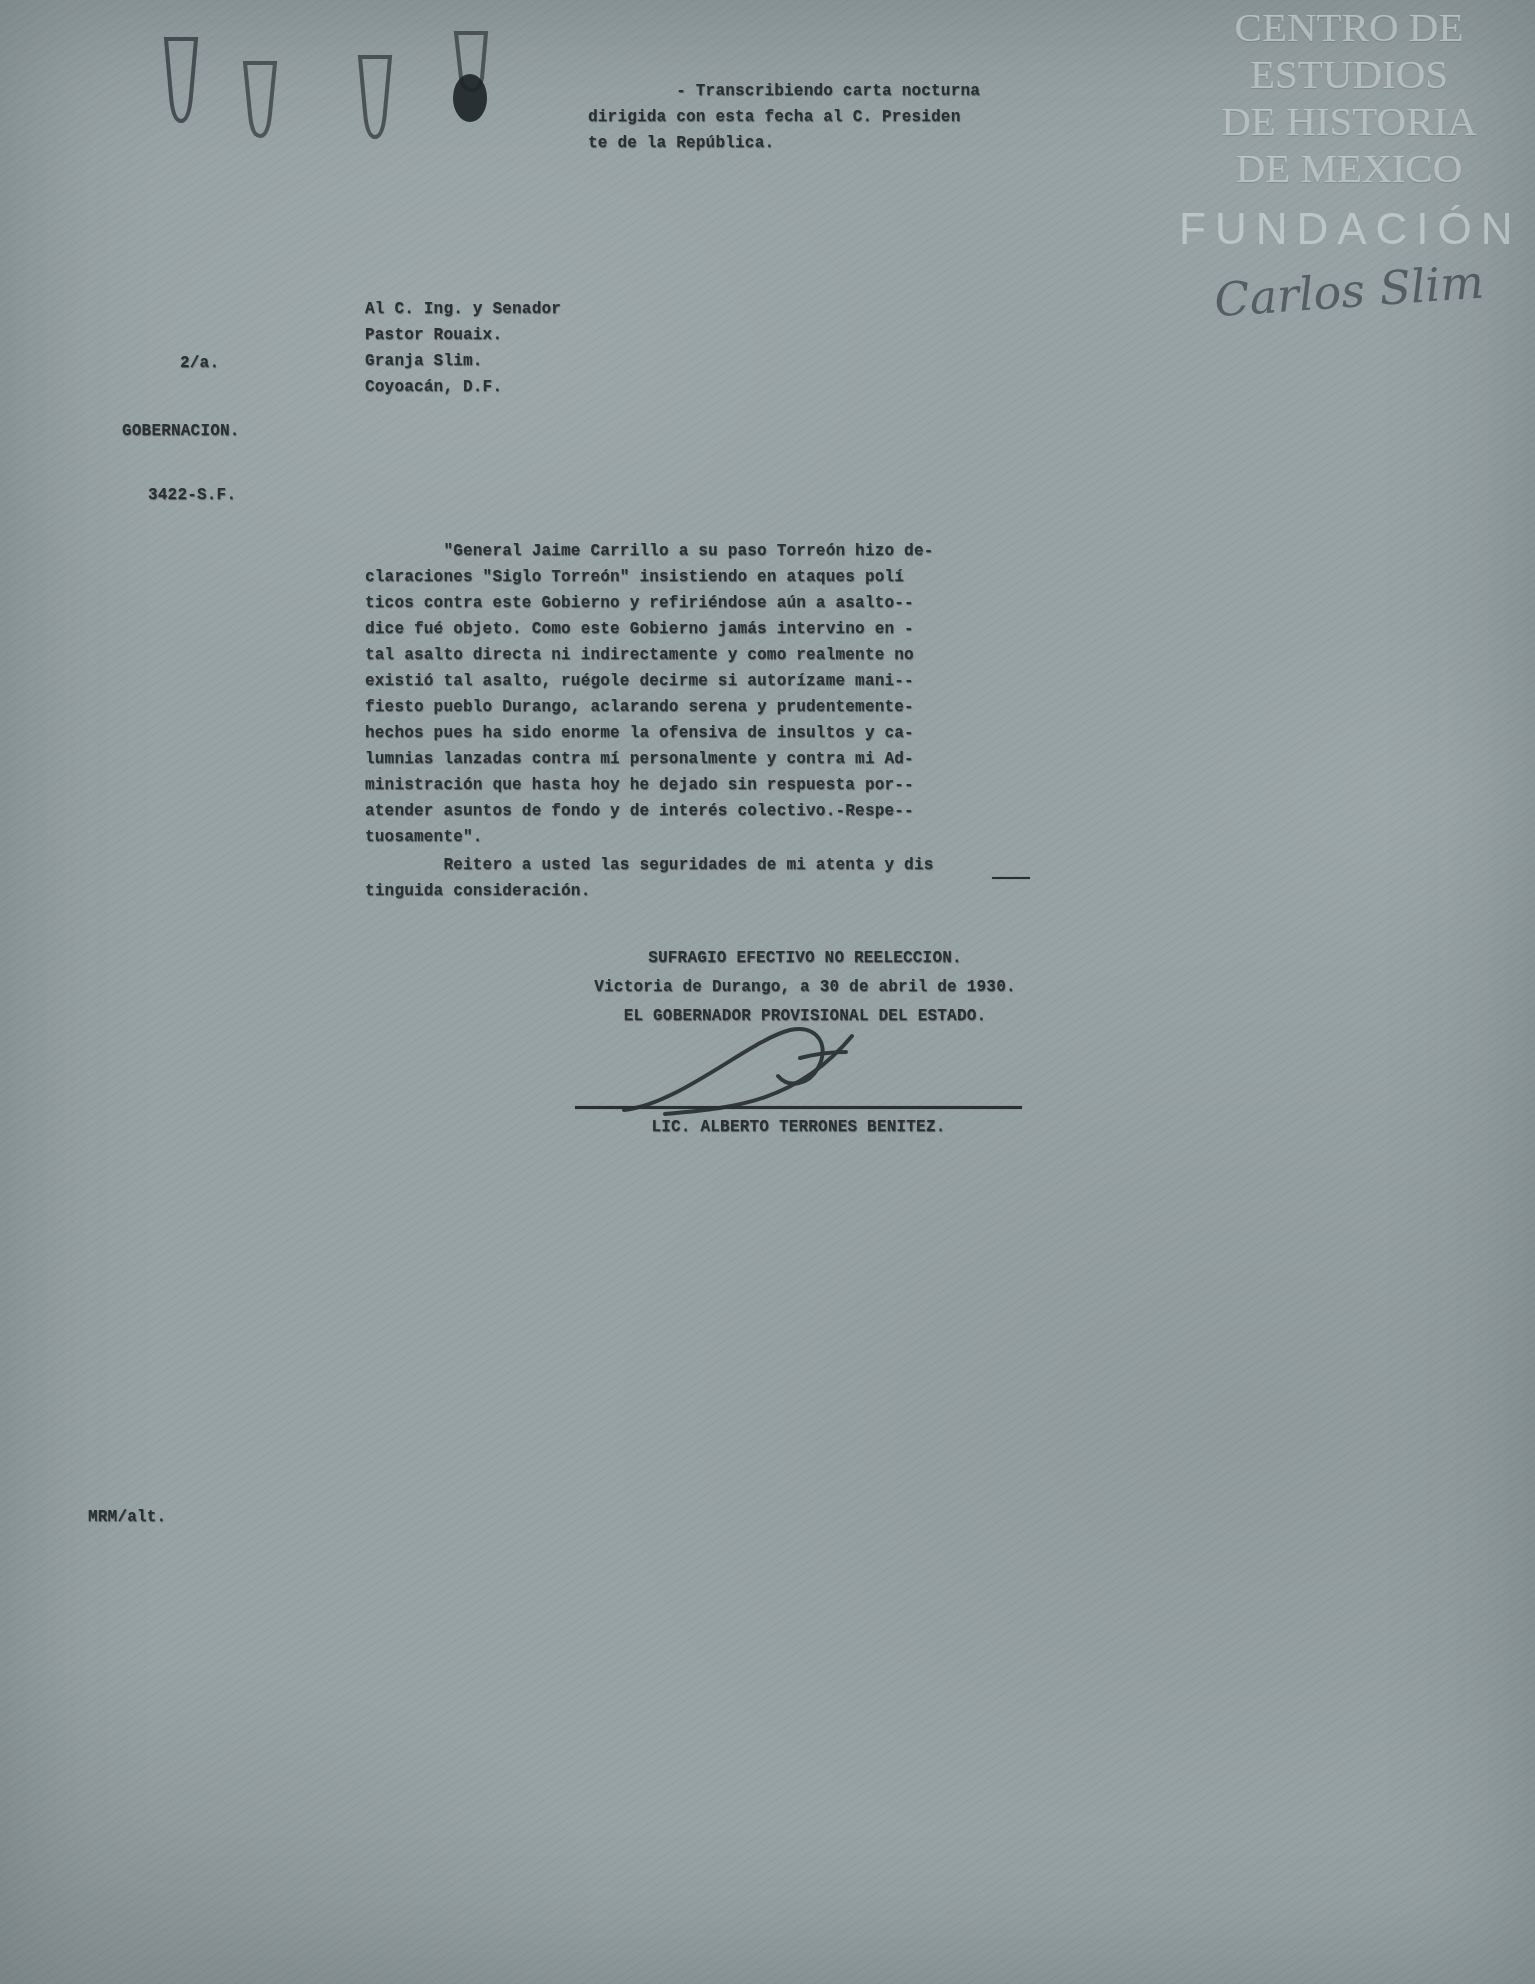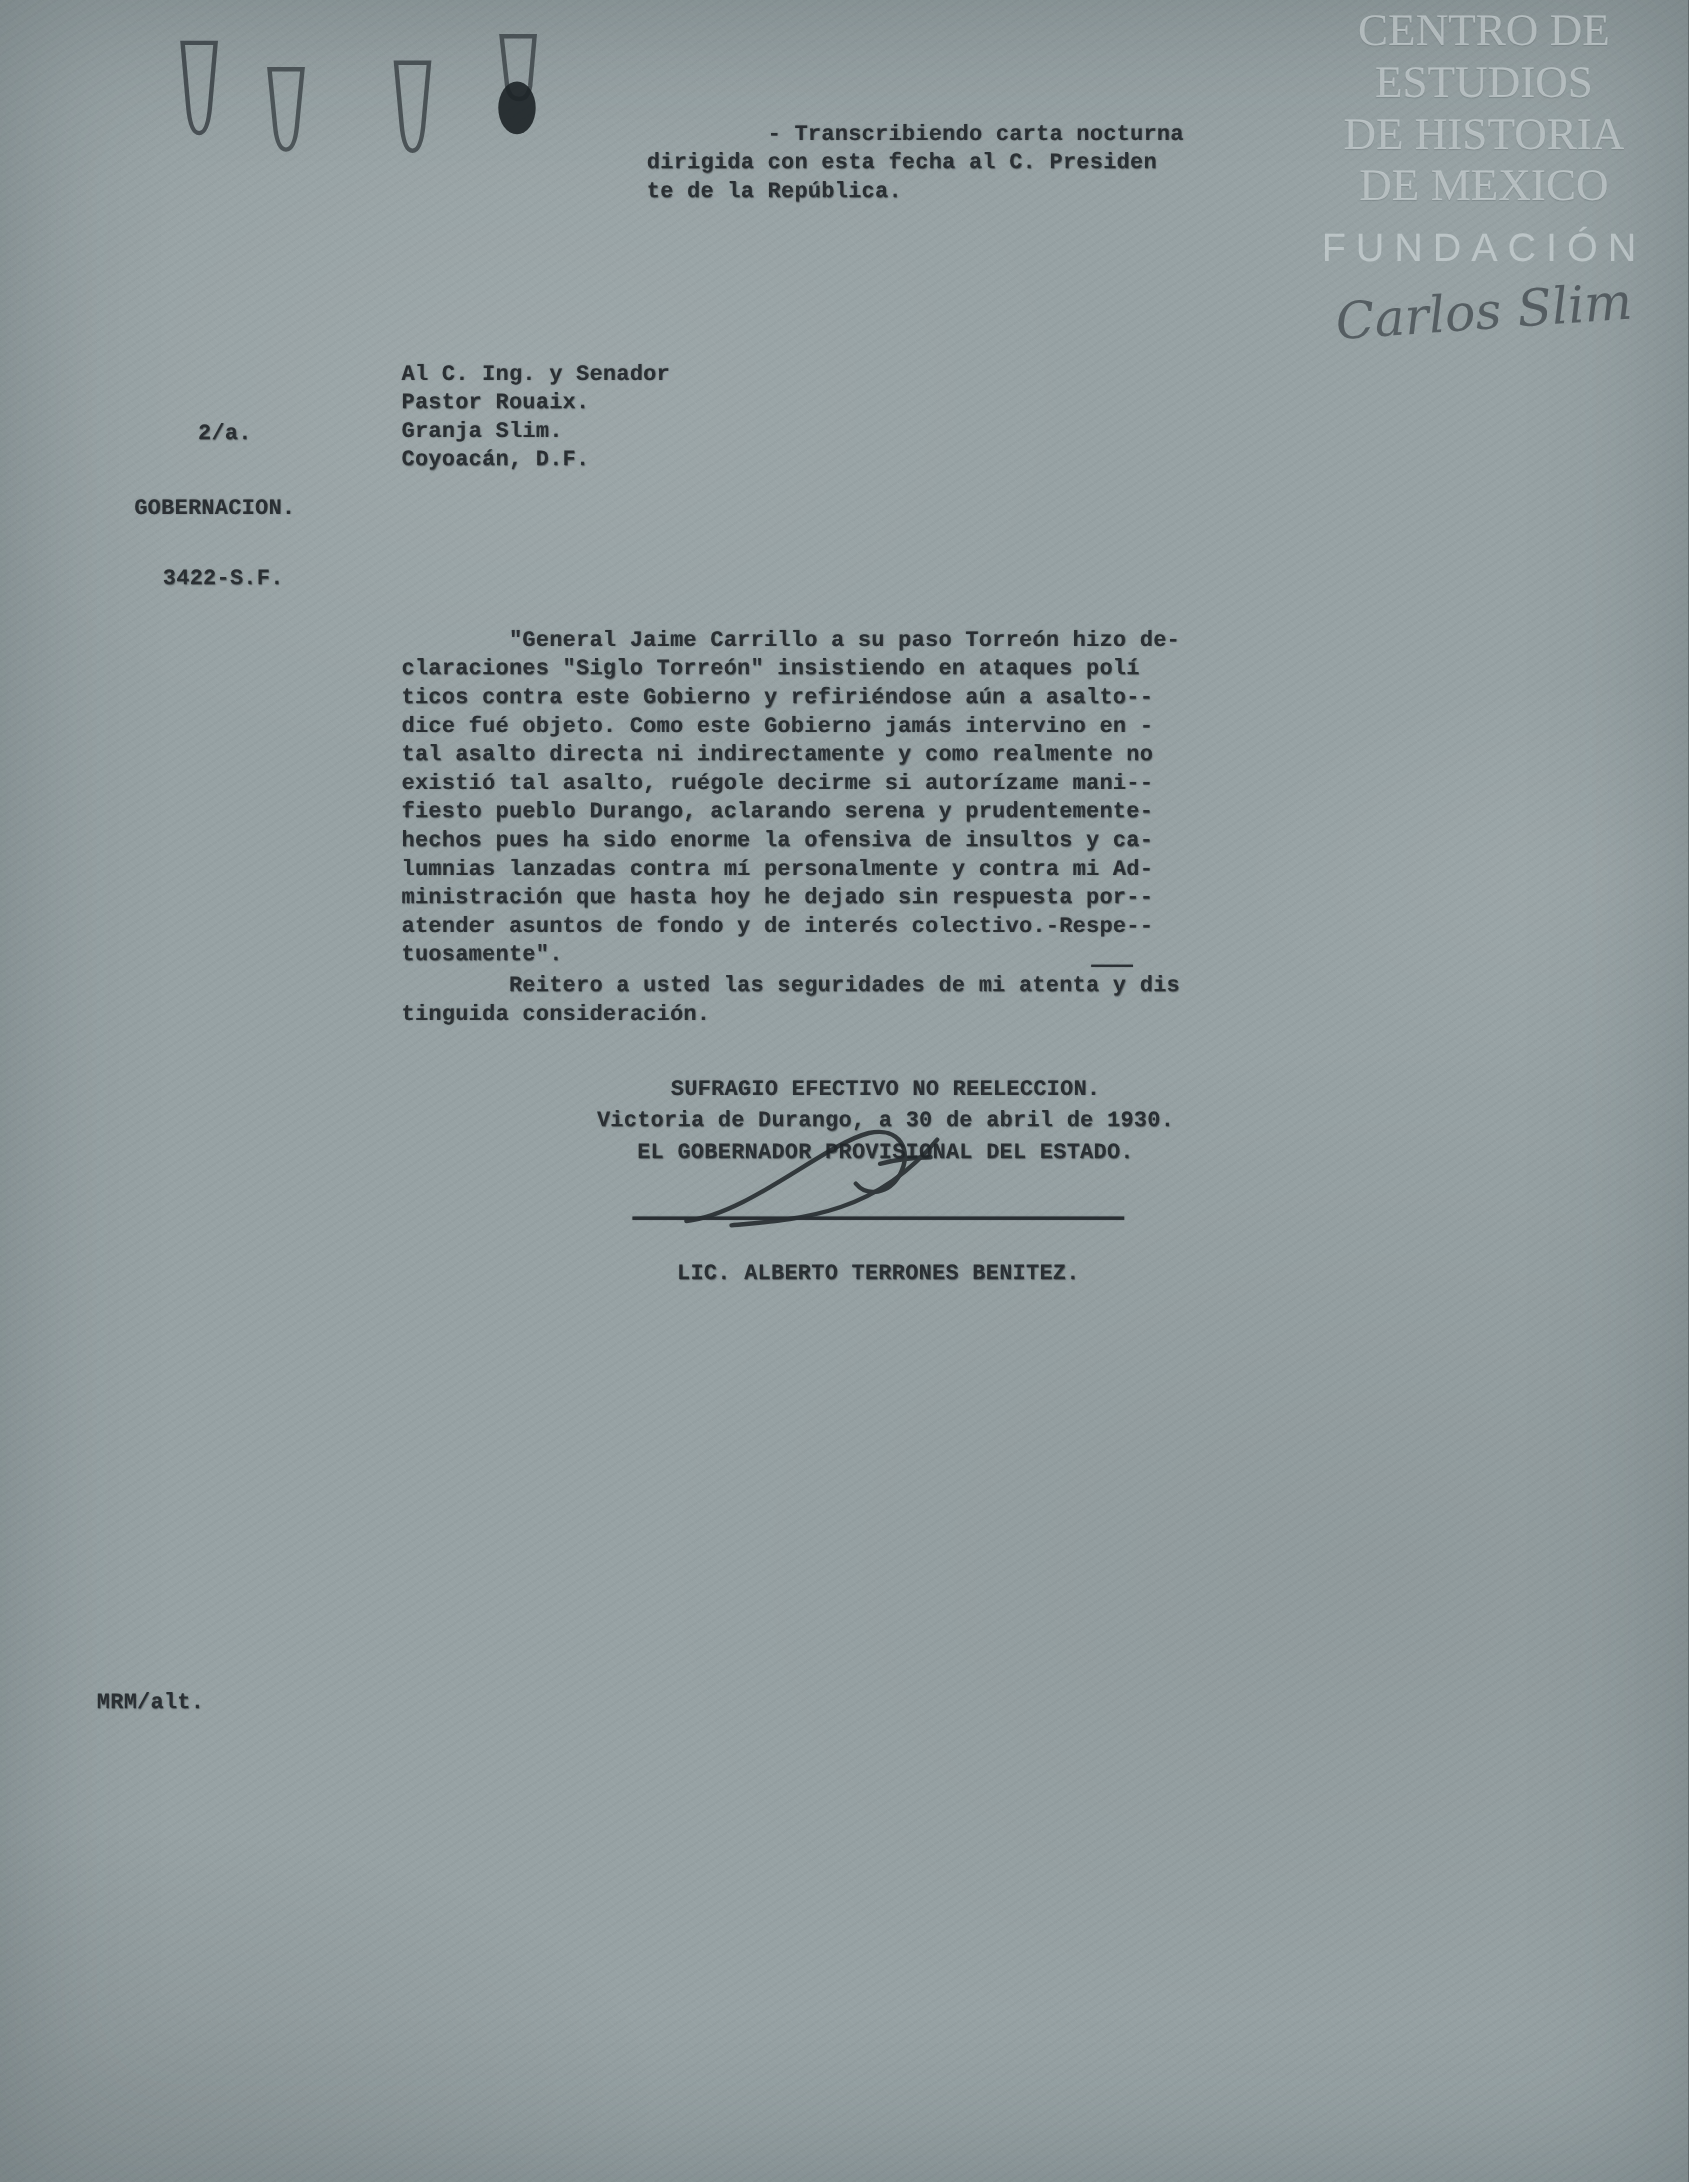--- a/index.html
+++ b/index.html
@@ -20,27 +20,26 @@
       radial-gradient(ellipse 500px 260px at 95% 40%, rgba(255,255,255,0.05), transparent 70%),
       repeating-linear-gradient(47deg, rgba(255,255,255,0.025) 0px, rgba(255,255,255,0.025) 1px, transparent 1px, transparent 5px),
       repeating-linear-gradient(-33deg, rgba(18,28,32,0.025) 0px, rgba(18,28,32,0.025) 2px, transparent 2px, transparent 7px);
     box-shadow: inset 0 0 140px rgba(35,45,50,0.28);
     overflow: hidden;
     font-family: "Liberation Mono", "DejaVu Sans Mono", monospace;
   }
   .typed {
     position: absolute;
     white-space: pre;
-    font-size: 20px;
+    font-size: 16px;
     line-height: 26px;
     font-weight: bold;
     color: #2a2f33;
     letter-spacing: 0.2px;
     text-shadow: 0.5px 0.6px 1.1px rgba(42,47,51,0.65);
-    margin-top: 32px;
   }
   .typed.center { text-align: center; }
   .watermark {
     position: absolute;
     top: 4px;
     right: 16px;
     width: 340px;
     text-align: center;
     pointer-events: none;
   }
@@ -48,21 +47,21 @@
     font-family: "Liberation Serif", serif;
     font-size: 41px;
     line-height: 47px;
     white-space: pre;
     color: rgba(219,226,228,0.58);
     text-shadow: 0 1px 1px rgba(70,80,85,0.25);
   }
   .watermark-foundation {
     margin-top: 12px;
     font-family: "Liberation Sans", sans-serif;
-    font-size: 36px;
+    font-size: 44px;
     letter-spacing: 9px;
     color: rgba(219,226,228,0.55);
     white-space: pre;
   }
   .watermark-owner-signature {
     margin-top: 10px;
     font-family: "DejaVu Serif", serif;
     font-style: italic;
     font-size: 46px;
     color: rgba(66,74,80,0.78);

